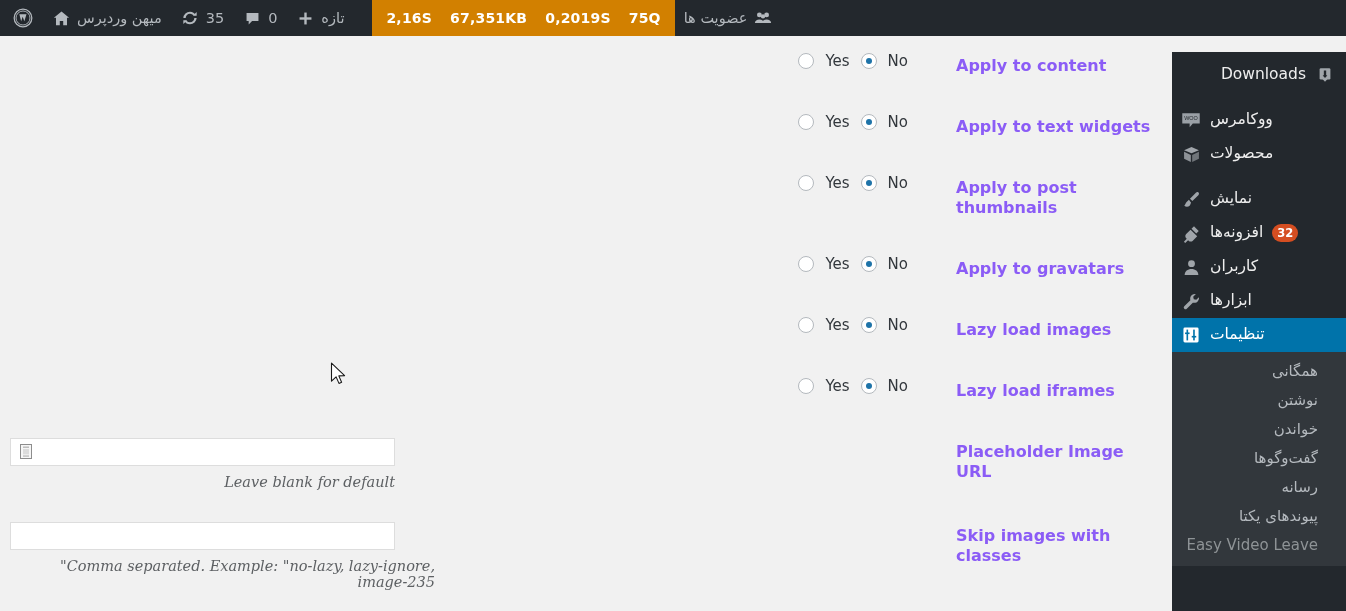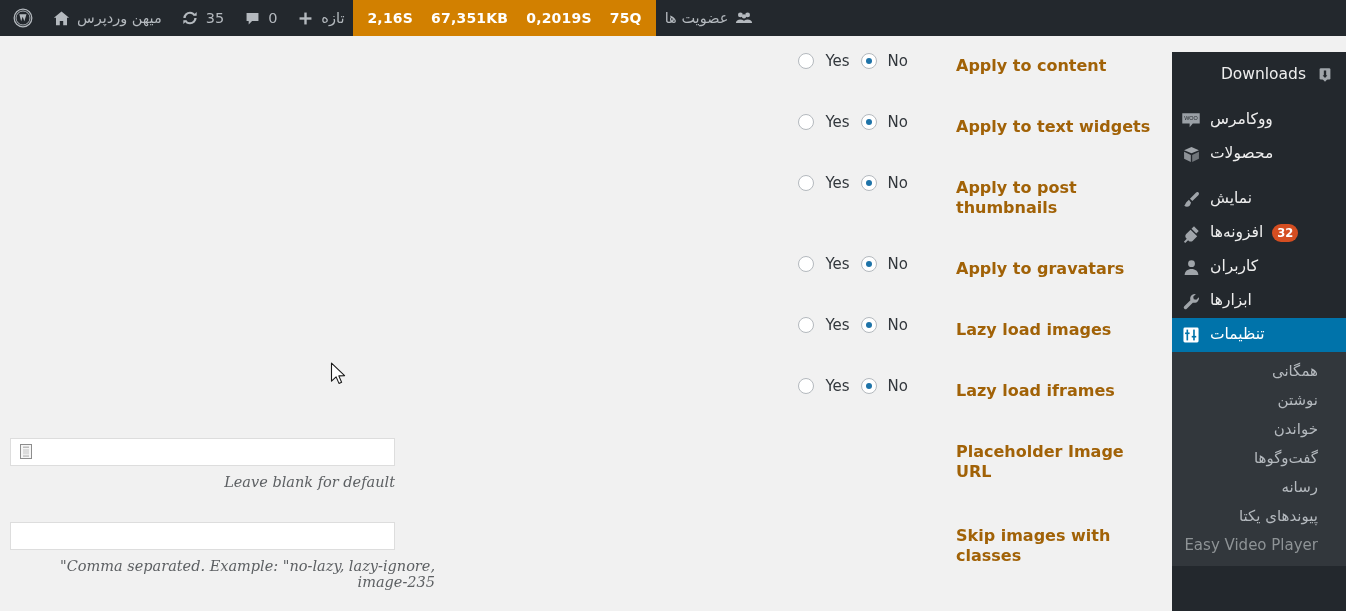--- a/index.html
+++ b/index.html
@@ -26,21 +26,21 @@
     display: flex; align-items: center; gap: 6px;
     padding: 0 9px; color: #b4b9be; white-space: nowrap; cursor: default;
     height: 36px;
   }
   .ab-item .lbl { line-height: 1; }
   .ab-icon { display: inline-flex; align-items: center; justify-content: center; width: 20px; height: 20px; }
   .ab-icon svg { display: block; }
   #ab-perf {
     background: #d28000; color: #fff; font-weight: 600;
     display: flex; align-items: center; gap: 18px; padding: 16px 14px;
-    font-size: 14px; letter-spacing: .2px; direction: ltr;
+    font-size: 14px; letter-spacing: .2px; direction: ltr; margin-left: 19px;
   }
   #ab-perf span { white-space: nowrap; }
   
   #ab-left {
     position: absolute; top: 0; left: 0; height: 36px;
     display: flex; align-items: center; direction: ltr;
   }
   #ab-left .ab-item { color: #b4b9be; }
   .avatar-box {
     width: 22px; height: 22px; background: #8d9499;
@@ -90,21 +90,21 @@
 
   
   #content {
     position: absolute; top: 36px; right: 174px; left: 0; height: 575px;
     background: #f1f1f1; overflow: hidden; direction: rtl;
   }
   .form-table { width: 100%; border-collapse: collapse; }
   .form-table tr { vertical-align: top; }
   .form-table th {
     text-align: left; padding: 20px 10px 20px 24px;
-    font-size: 16px; font-weight: bold; color: #a16207;
+    font-size: 16px; font-weight: bold; color: #8b5cf6;
     width: 240px; direction: ltr; line-height: 1.3;
     font-family: "DejaVu Sans", "Liberation Sans", sans-serif;
   }
   .form-table td { padding: 16px 24px 16px 10px; direction: ltr; text-align: right; }
   .radio-row {
     display: flex; align-items: center; justify-content: flex-end;
     gap: 11px; direction: ltr; font-size: 15px; color: #32373c;
   }
   .radio-row .r-label { font-size: 15px; color: #32373c; }
   .radio {
@@ -319,21 +319,21 @@
       </span>
     </div>
 
     <div class="submenu">
       <div class="submenu-item">همگانی</div>
       <div class="submenu-item">نوشتن</div>
       <div class="submenu-item">خواندن</div>
       <div class="submenu-item">گفت‌وگوها</div>
       <div class="submenu-item">رسانه</div>
       <div class="submenu-item">پیوندهای یکتا</div>
-      <div class="submenu-item" style="color:#8e9396;">Easy Video Player</div>
+      <div class="submenu-item" style="color:#8e9396;">Easy Video Leave</div>
     </div>
 
   </div>
 
   <div id="content">
     <table class="form-table">
       <tbody>
 
         <tr>
           <th>Apply to content</th>

